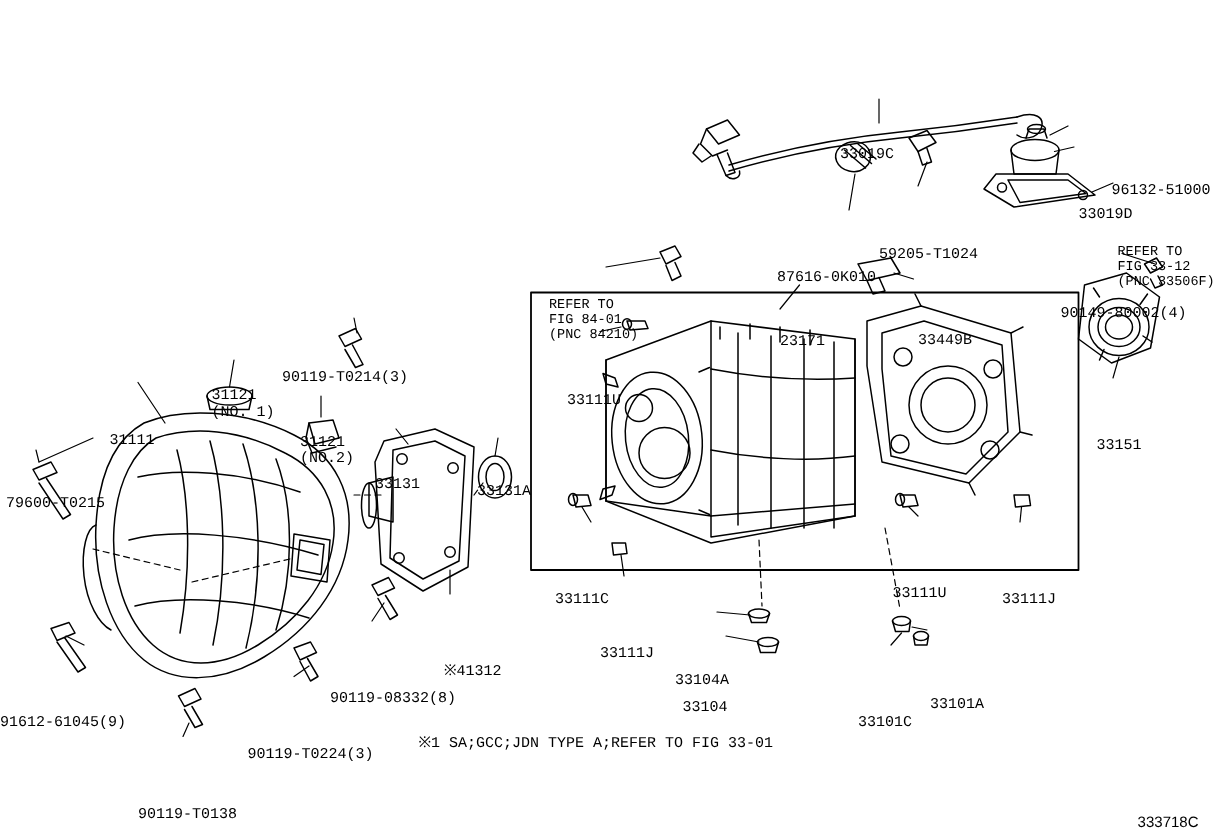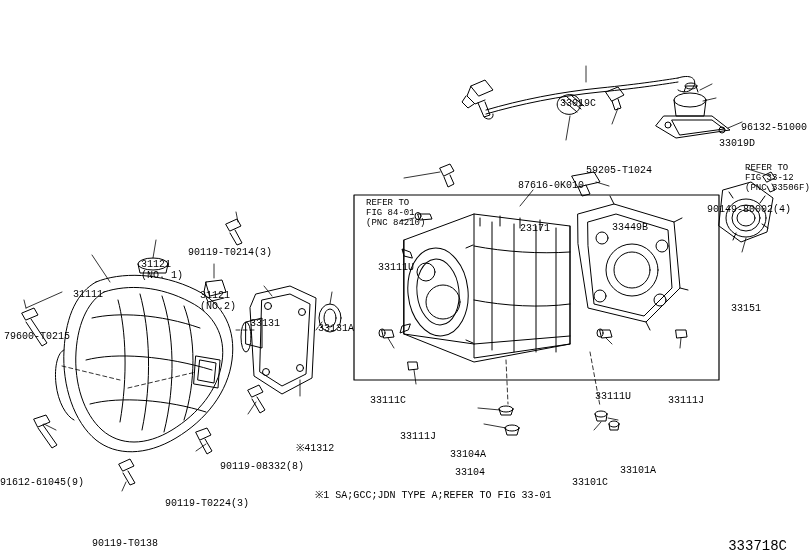--- a/index.html
+++ b/index.html
@@ -19,26 +19,26 @@
     color:#000;
     white-space:pre;
     line-height:11px;
     letter-spacing:0px;
     margin-top:48px;
   }
   .lbl.small{font-size:9px;line-height:10px;}
   .footnote{
     position:absolute;
     font-family:"Liberation Mono","DejaVu Sans Mono",monospace;
-    font-size:10px;color:#000;white-space:pre;margin-left:36px;
+    font-size:10px;color:#000;white-space:pre;
   }
   .corner{
-    position:absolute;right:24px;bottom:6px;
-    font-family:Liberation Mono, monospace;
-    font-size:14px;color:#000;
+    position:absolute;right:12px;bottom:6px;
+    font-family:Liberation Sans, sans-serif;
+    font-size:10px;color:#000;
   }
 </style>
 </head>
 <body>
 
 <div id="sheet">
 
   <svg class="layer" viewBox="0 0 811 560">
     <g fill="none" stroke="#000" stroke-width="1" stroke-linejoin="round" stroke-linecap="round">
 
@@ -281,21 +281,21 @@
 (PNC 84210)</div>
   <div class="lbl" style="left:520px;top:175px;">23171</div>
   <div class="lbl" style="left:612px;top:174px;">33449B</div>
   <div class="lbl" style="left:378px;top:214px;">33111U</div>
   <div class="lbl" style="left:188px;top:199px;">90119-T0214(3)</div>
   <div class="lbl" style="left:141px;top:211px;">31121
 (NO. 1)</div>
   <div class="lbl" style="left:200px;top:242px;">31121
 (NO.2)</div>
   <div class="lbl" style="left:73px;top:241px;">31111</div>
-  <div class="lbl" style="left:731px;top:255px;">33151</div>
+  <div class="lbl" style="left:731px;top:244px;">33151</div>
   <div class="lbl" style="left:250px;top:270px;">33131</div>
   <div class="lbl" style="left:318px;top:275px;">33131A</div>
   <div class="lbl" style="left:4px;top:283px;">79600-T0215</div>
   <div class="lbl" style="left:370px;top:347px;">33111C</div>
   <div class="lbl" style="left:595px;top:343px;">33111U</div>
   <div class="lbl" style="left:668px;top:347px;">33111J</div>
   <div class="lbl" style="left:400px;top:383px;">33111J</div>
   <div class="lbl" style="left:296px;top:395px;">※41312</div>
   <div class="lbl" style="left:220px;top:413px;">90119-08332(8)</div>
   <div class="lbl" style="left:450px;top:401px;">33104A</div>

